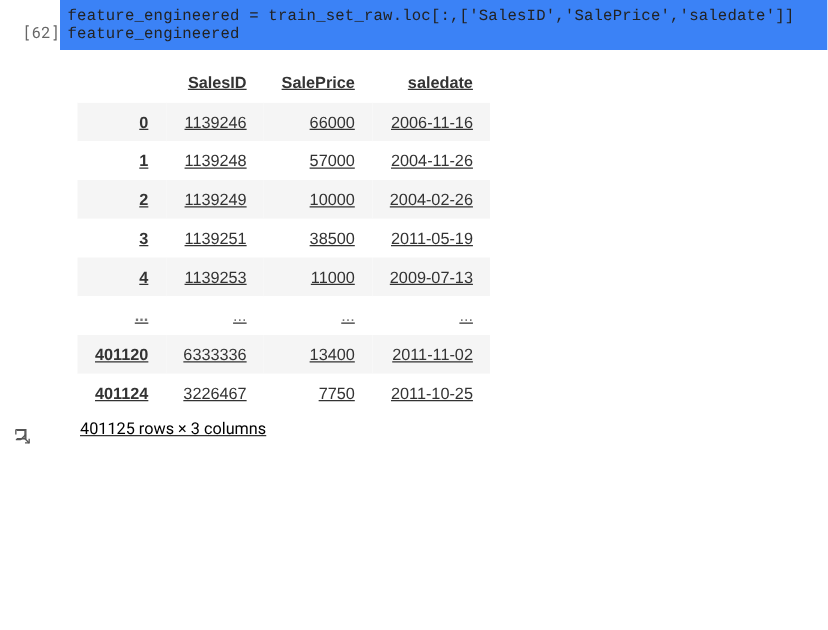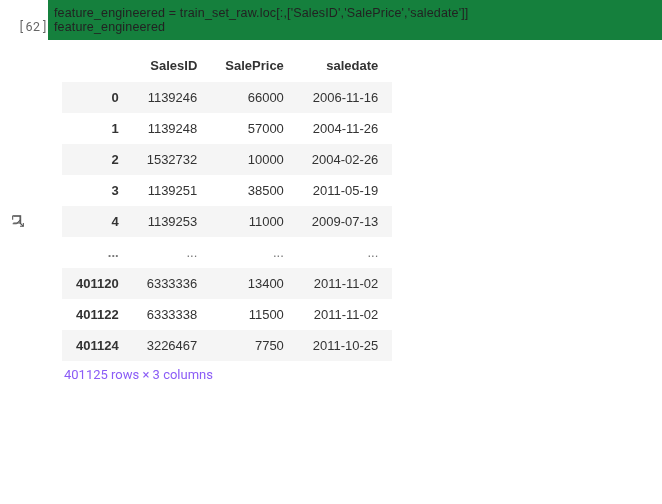--- a/index.html
+++ b/index.html
@@ -19,33 +19,34 @@
     width: 48px;
     flex: 0 0 48px;
     padding: 6px 0;
     text-align: right;
     font-family: "Roboto Mono", Menlo, Consolas, monospace;
     font-size: 12.5px;
     color: #666;
   }
   .code-area {
     flex: 1;
-    background: #15803d;
+    background: #3b82f6;
     padding: 6px 10px 6px 6px;
-    font-family: Liberation Sans, sans-serif;
+    font-family: Liberation Mono, monospace;
     font-size: 12.5px;
     color: #222;
     white-space: pre;
     overflow: hidden;
     letter-spacing: 0.15px;
   }
   .out-row {
     display: flex;
-    align-items: center;
+    align-items: flex-end;
     margin-top: 10px;
+    text-decoration: underline;
   }
   .out-gutter {
     width: 48px;
     flex: 0 0 48px;
     display: flex;
     justify-content: flex-start;
     padding-left: 10px;
     padding-top: 2px;
   }
   .out-gutter svg {
@@ -84,21 +85,21 @@
   }
   table.df tbody tr:nth-child(even) td,
   table.df tbody tr:nth-child(even) th {
     background: #ffffff;
   }
   .ellipsis-row td, .ellipsis-row th {
     color: #777;
   }
   .shape-note {
     font-size: 13px;
-    color: #8b5cf6;
+    color: #000000;
     padding: 6px 2px 10px 2px;
   }
 </style>
 </head>
 <body>
 
 <div class="cell">
   <div class="gutter">[62]</div>
   <div class="code-area"><span>feature_engineered = train_set_raw.loc[:,['SalesID','SalePrice','saledate']]</span>
 <span>feature_engineered</span></div>
@@ -136,21 +137,21 @@
           <td>2006-11-16</td>
         </tr>
         <tr>
           <th>1</th>
           <td>1139248</td>
           <td>57000</td>
           <td>2004-11-26</td>
         </tr>
         <tr>
           <th>2</th>
-          <td>1532732</td>
+          <td>1139249</td>
           <td>10000</td>
           <td>2004-02-26</td>
         </tr>
         <tr>
           <th>3</th>
           <td>1139251</td>
           <td>38500</td>
           <td>2011-05-19</td>
         </tr>
         <tr>
@@ -165,26 +166,20 @@
           <td>...</td>
           <td>...</td>
         </tr>
         <tr>
           <th>401120</th>
           <td>6333336</td>
           <td>13400</td>
           <td>2011-11-02</td>
         </tr>
         <tr>
-          <th>401122</th>
-          <td>6333338</td>
-          <td>11500</td>
-          <td>2011-11-02</td>
-        </tr>
-        <tr>
           <th>401124</th>
           <td>3226467</td>
           <td>7750</td>
           <td>2011-10-25</td>
         </tr>
       </tbody>
     </table>
     <div class="shape-note">401125 rows × 3 columns</div>
   </div>
 </div>

